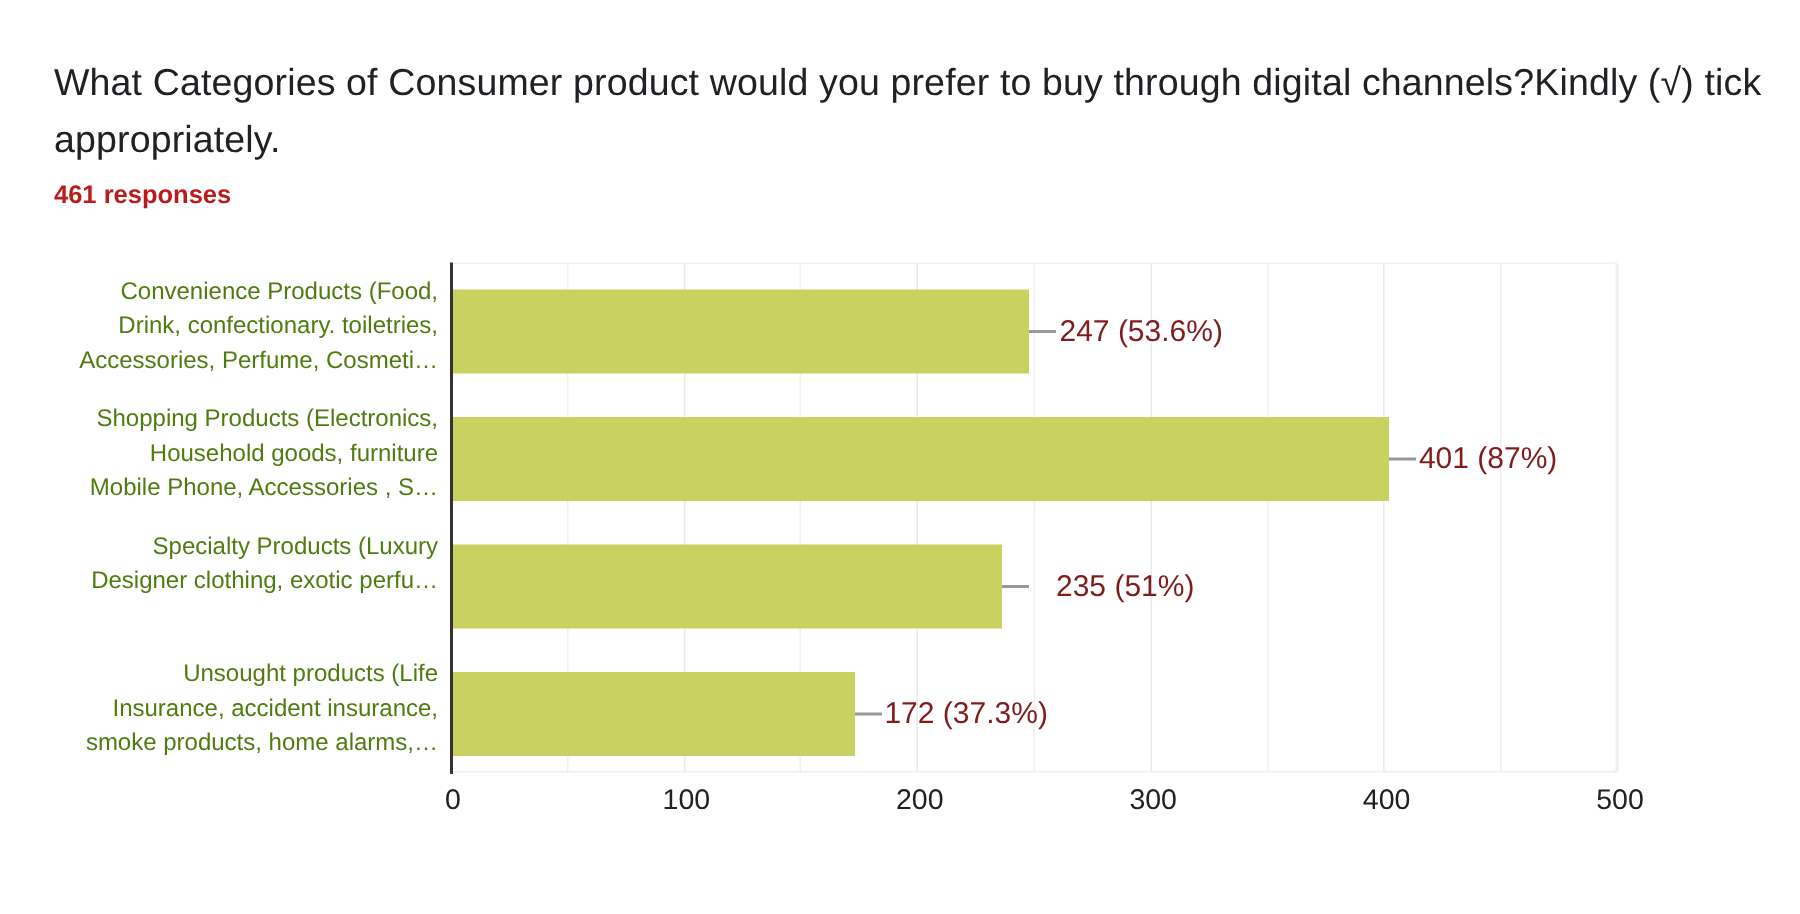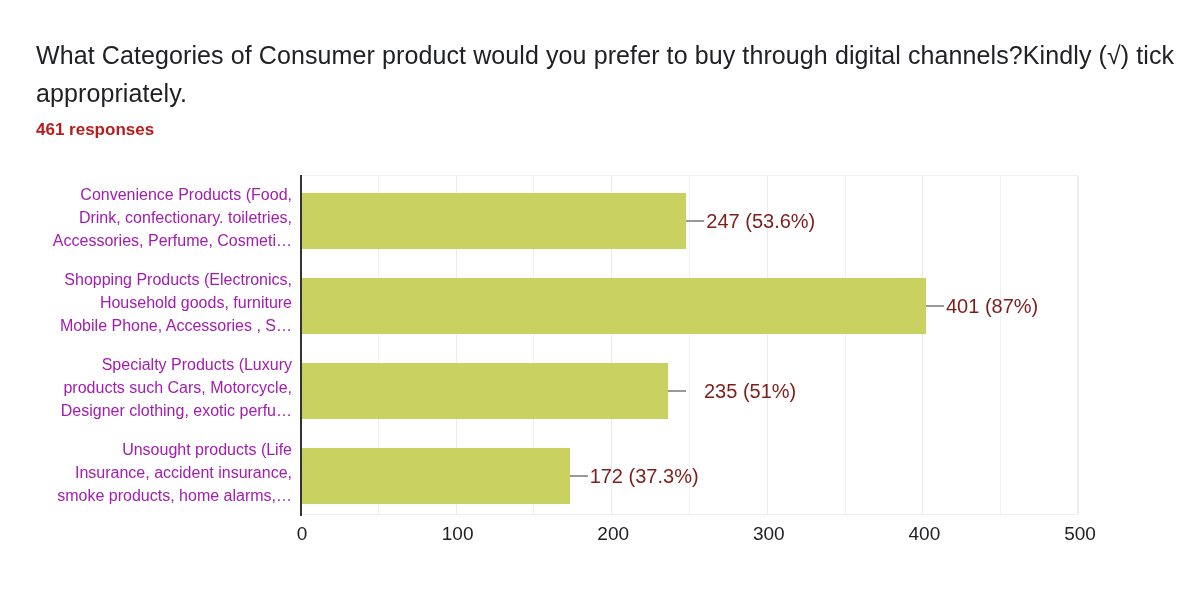--- a/index.html
+++ b/index.html
@@ -136,21 +136,21 @@
     width: 296px;
     height: 340px;
   }
   .ylabel {
     position: absolute;
     left: 0;
     width: 296px;
     text-align: right;
     font-size: 16px;
     line-height: 23px;
-    color: #a21caf;
+    color: #4d7c0f;
     box-sizing: border-box;
     padding-right: 4px;
   }
   .ylabel span { display: block; }
 
   
   .xlabels {
     position: absolute;
     left: 0;
     top: 352px;   
@@ -201,21 +201,20 @@
           <span>Drink, confectionary. toiletries,</span>
           <span>Accessories, Perfume, Cosmeti…</span>
         </div>
         <div class="ylabel" style="top: 93px;">
           <span>Shopping Products (Electronics,</span>
           <span>Household goods, furniture</span>
           <span>Mobile Phone, Accessories , S…</span>
         </div>
         <div class="ylabel" style="top: 178px;">
           <span>Specialty Products (Luxury</span>
-          <span>products such Cars, Motorcycle,</span>
           <span>Designer clothing, exotic perfu…</span>
         </div>
         <div class="ylabel" style="top: 263px;">
           <span>Unsought products (Life</span>
           <span>Insurance, accident insurance,</span>
           <span>smoke products, home alarms,…</span>
         </div>
       </div>
 
     <div class="bars" id="bars">

